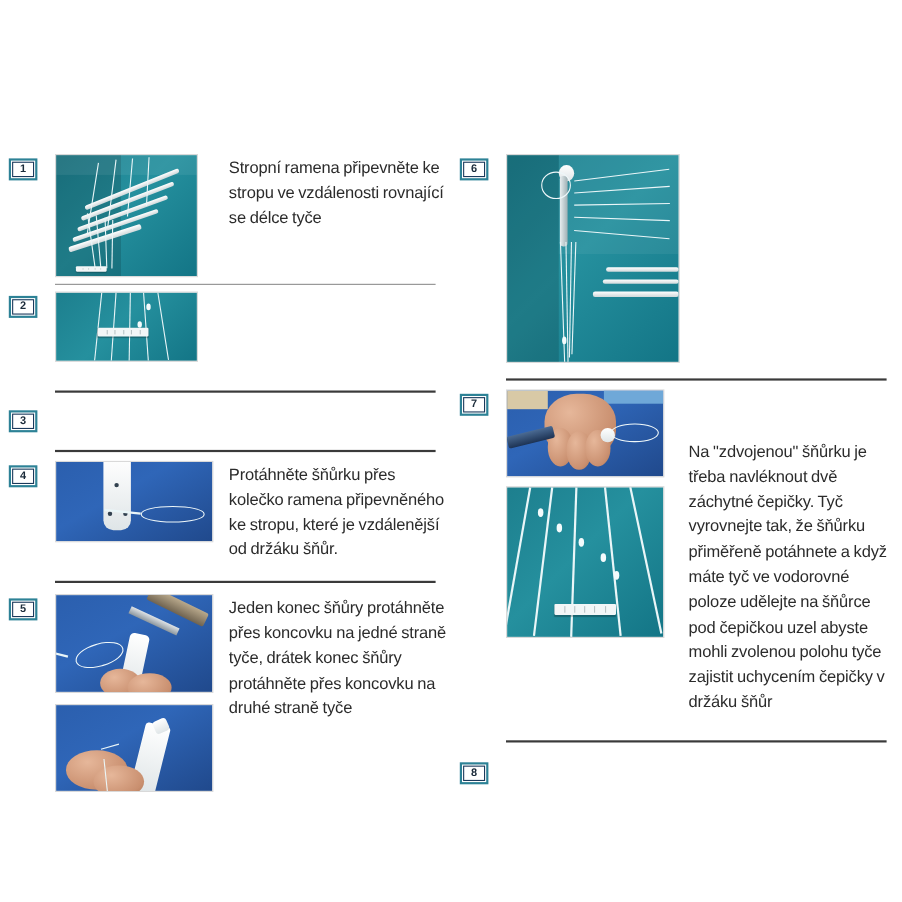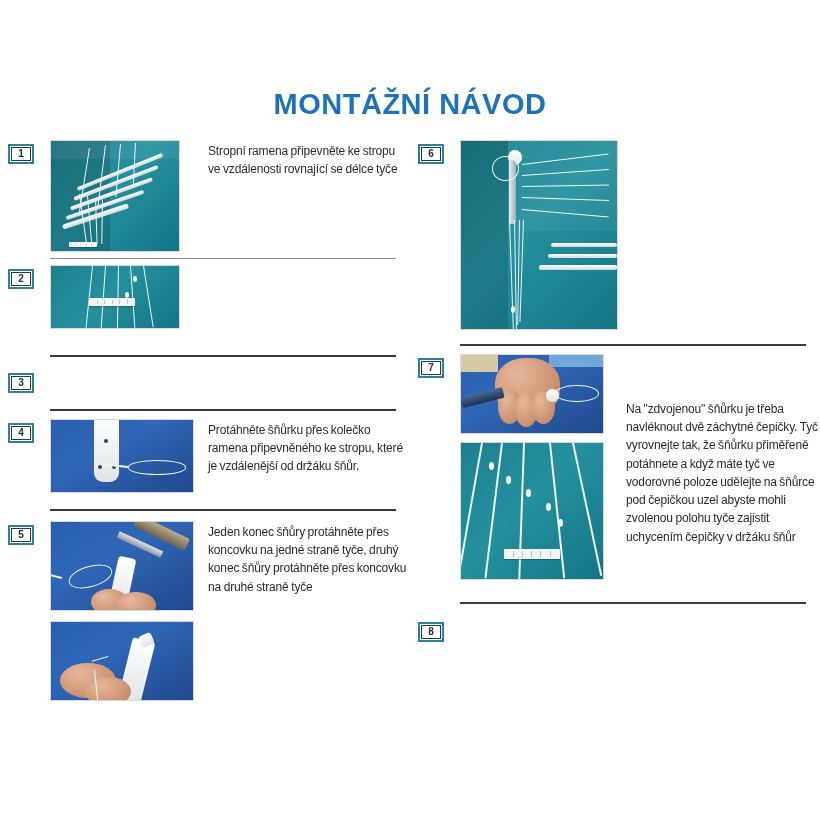--- a/index.html
+++ b/index.html
@@ -50,21 +50,21 @@
   }
   .numbox span{
     position:relative;
     font-size:10px;font-weight:bold;color:#1b2b3a;line-height:1;
   }
 
   .media-cell{width:150px;flex:0 0 150px;}
   .text-cell{flex:1 1 auto;padding-left:8px;padding-top:2px;}
 
   .caption{
-    font-size:12px;
+    font-size:15px;
     line-height:1.52;
     color:#2b2b2b;
     letter-spacing:-0.15px;
     word-spacing:-0.6px;
   }
 
   
   .sep{
     height:0;border-top:2px solid #3a3a3a;
     margin-left:42px;margin-right:12px;
@@ -101,21 +101,20 @@
     background:transparent;
   }
 
   .spacer{height:10px;}
 </style>
 </head>
 <body>
 
 <div class="page">
 
-  <div class="title">MONTÁŽNÍ NÁVOD</div>
 
   <div class="col col-left">
 
     <div class="step">
       <div class="step-inner">
         <div class="num-cell">
           <div class="numbox">
             <span>1</span>
           </div>
         </div>
@@ -241,21 +240,21 @@
           <div class="photo ph-blue" style="width:142px;height:78px;">
             <div class="capwhite" style="left:52%;top:22%;width:16%;height:82%;border-radius:3px;transform:rotate(14deg);"></div>
             <div class="capwhite" style="left:63%;top:16%;width:9%;height:16%;border-radius:3px;transform:rotate(-24deg);"></div>
             <div class="hand" style="left:6%;top:52%;width:40%;height:46%;"></div>
             <div class="hand" style="left:24%;top:70%;width:32%;height:38%;"></div>
             <div class="cord" style="left:40%;top:44%;width:1.4px;height:22%;transform:rotate(74deg);"></div>
             <div class="cord" style="left:30%;top:62%;width:1.4px;height:44%;transform:rotate(-6deg);"></div>
           </div>
         </div>
         <div class="text-cell">
-          <div class="caption">Jeden konec šňůry protáhněte přes koncovku na jedné straně tyče, druhý konec šňůry protáhněte přes koncovku na druhé straně tyče</div>
+          <div class="caption">Jeden konec šňůry protáhněte přes koncovku na jedné straně tyče, drátek konec šňůry protáhněte přes koncovku na druhé straně tyče</div>
         </div>
       </div>
     </div>
 
   </div>
 
   <div class="col col-right">
 
     <div class="step">
       <div class="step-inner">

